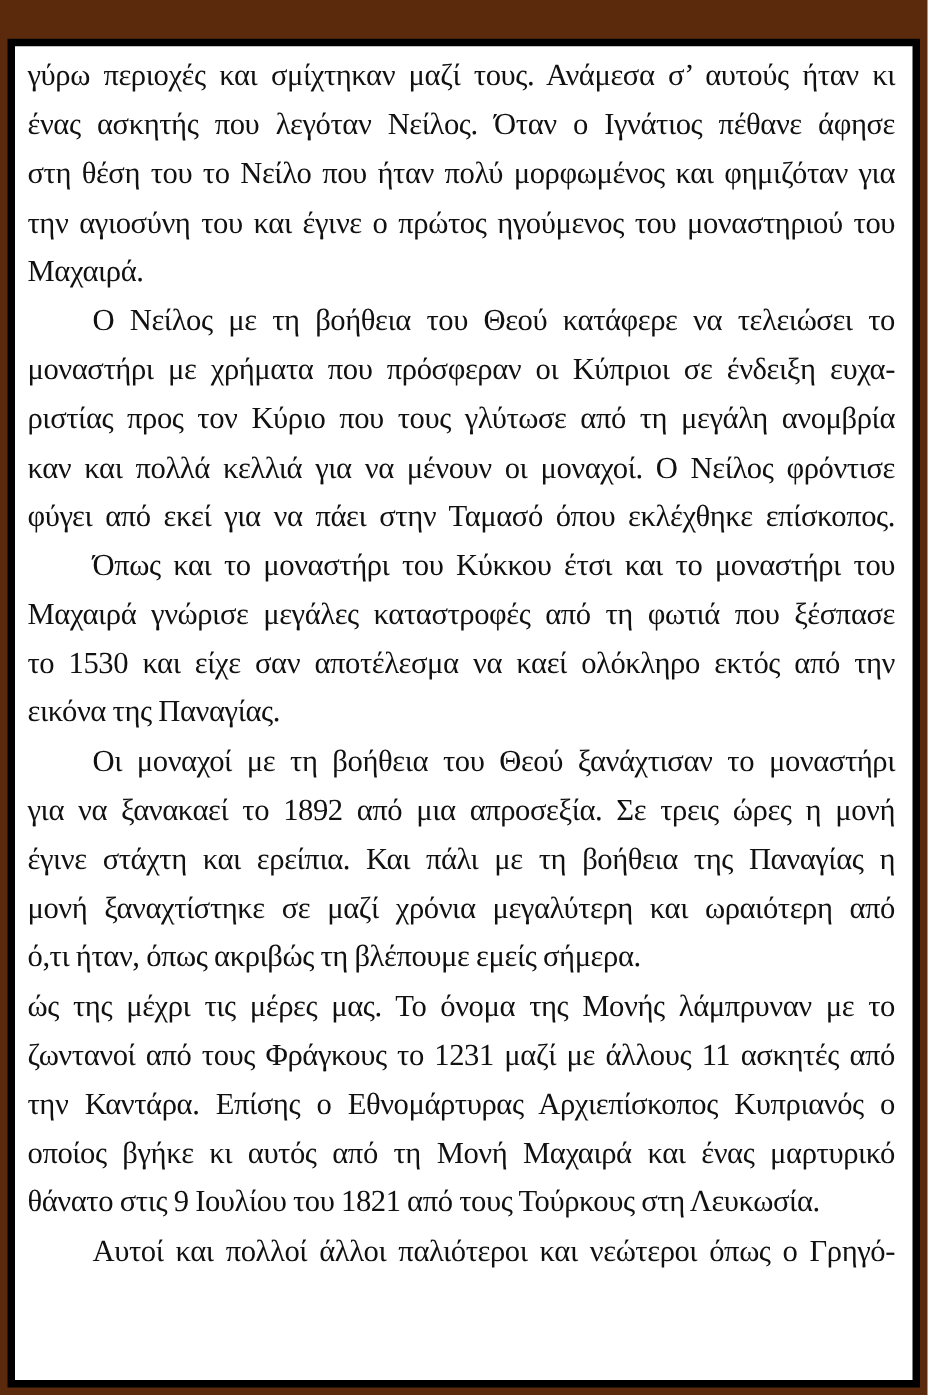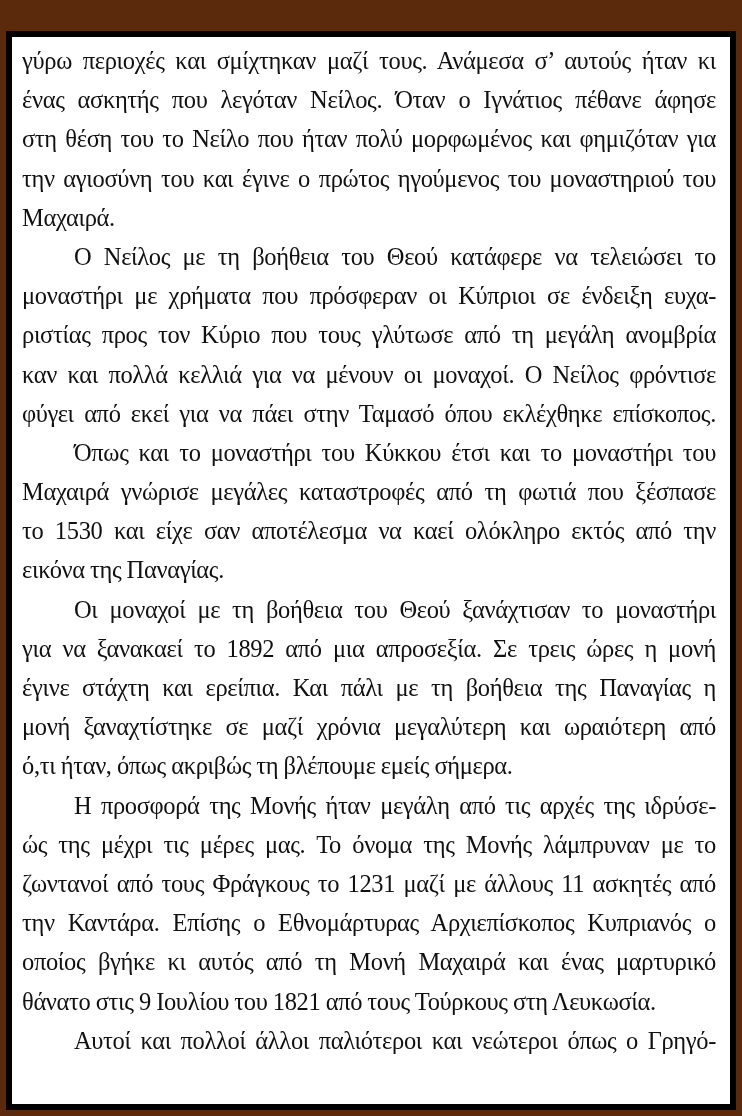--- a/index.html
+++ b/index.html
@@ -64,21 +64,20 @@
       <span class="line">Μαχαιρά γνώρισε μεγάλες καταστροφές από τη φωτιά που ξέσπασε</span>
       <span class="line">το 1530 και είχε σαν αποτέλεσμα  να καεί ολόκληρο εκτός από την</span>
       <span class="line last">εικόνα της Παναγίας.</span>
 
       <span class="line indent">Οι μοναχοί με τη βοήθεια του Θεού ξανάχτισαν το μοναστήρι</span>
       <span class="line">για να ξανακαεί το 1892 από μια απροσεξία. Σε τρεις ώρες η μονή</span>
       <span class="line">έγινε στάχτη και ερείπια. Και πάλι με τη βοήθεια της Παναγίας η</span>
       <span class="line">μονή ξαναχτίστηκε σε μαζί χρόνια μεγαλύτερη και ωραιότερη από</span>
       <span class="line last">ό,τι ήταν, όπως ακριβώς τη βλέπουμε εμείς σήμερα.</span>
 
-      <span class="line indent">Η προσφορά της Μονής ήταν μεγάλη από τις αρχές της ιδρύσε-</span>
       <span class="line">ώς της μέχρι τις μέρες μας. Το όνομα της Μονής λάμπρυναν με το</span>
       <span class="line">ζωντανοί από τους Φράγκους το 1231 μαζί με άλλους 11 ασκητές από</span>
       <span class="line">την Καντάρα. Επίσης ο Εθνομάρτυρας Αρχιεπίσκοπος Κυπριανός ο</span>
       <span class="line">οποίος βγήκε κι αυτός από τη Μονή Μαχαιρά και ένας μαρτυρικό</span>
       <span class="line last">θάνατο στις 9 Ιουλίου του 1821 από τους Τούρκους στη Λευκωσία.</span>
 
       <span class="line indent">Αυτοί και πολλοί άλλοι παλιότεροι και νεώτεροι όπως ο Γρηγό-</span>
 
     </div>
   </div>

